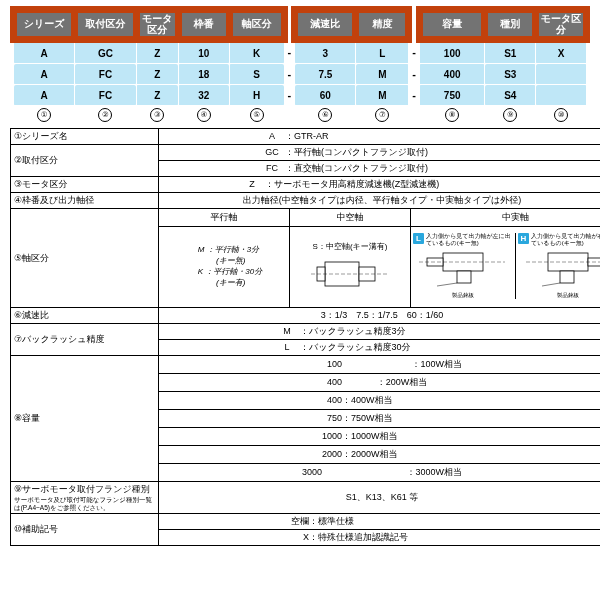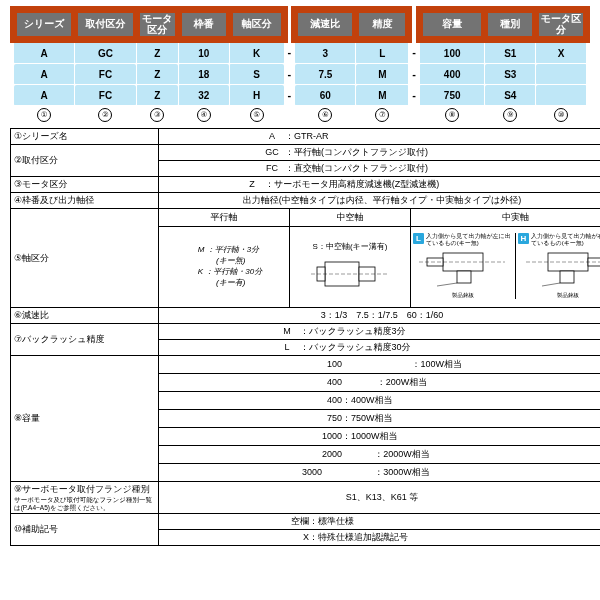--- a/index.html
+++ b/index.html
@@ -333,26 +333,26 @@
           <span style="display:inline-block;width:40px;text-align:right">750</span><span style="display:inline-block;width:120px;text-align:left">：750W相当</span>
         </td>
       </tr>
       <tr class="listrow">
         <td class="ctr">
           <span style="display:inline-block;width:40px;text-align:right">1000</span><span style="display:inline-block;width:120px;text-align:left">：1000W相当</span>
         </td>
       </tr>
       <tr class="listrow">
         <td class="ctr">
-          <span style="display:inline-block;width:40px;text-align:right">2000</span><span style="display:inline-block;width:120px;text-align:center">：2000W相当</span>
-        </td>
-      </tr>
-      <tr class="listrow">
-        <td class="ctr">
-          <span style="display:inline-block;width:40px;text-align:left">3000</span><span style="display:inline-block;width:120px;text-align:center">：3000W相当</span>
+          <span style="display:inline-block;width:40px;text-align:right">2000</span><span style="display:inline-block;width:120px;text-align:left">：2000W相当</span>
+        </td>
+      </tr>
+      <tr class="listrow">
+        <td class="ctr">
+          <span style="display:inline-block;width:40px;text-align:left">3000</span><span style="display:inline-block;width:120px;text-align:right">：3000W相当</span>
         </td>
       </tr>
 
       <tr>
         <td class="lbl">
           <div>⑨サーボモータ取付フランジ種別</div>
           <div class="smallnote">サーボモータ及び取付可能なフランジ種別一覧は(P.A4~A5)をご参照ください。</div>
         </td>
         <td class="ctr">S1、K13、K61 等</td>
       </tr>

